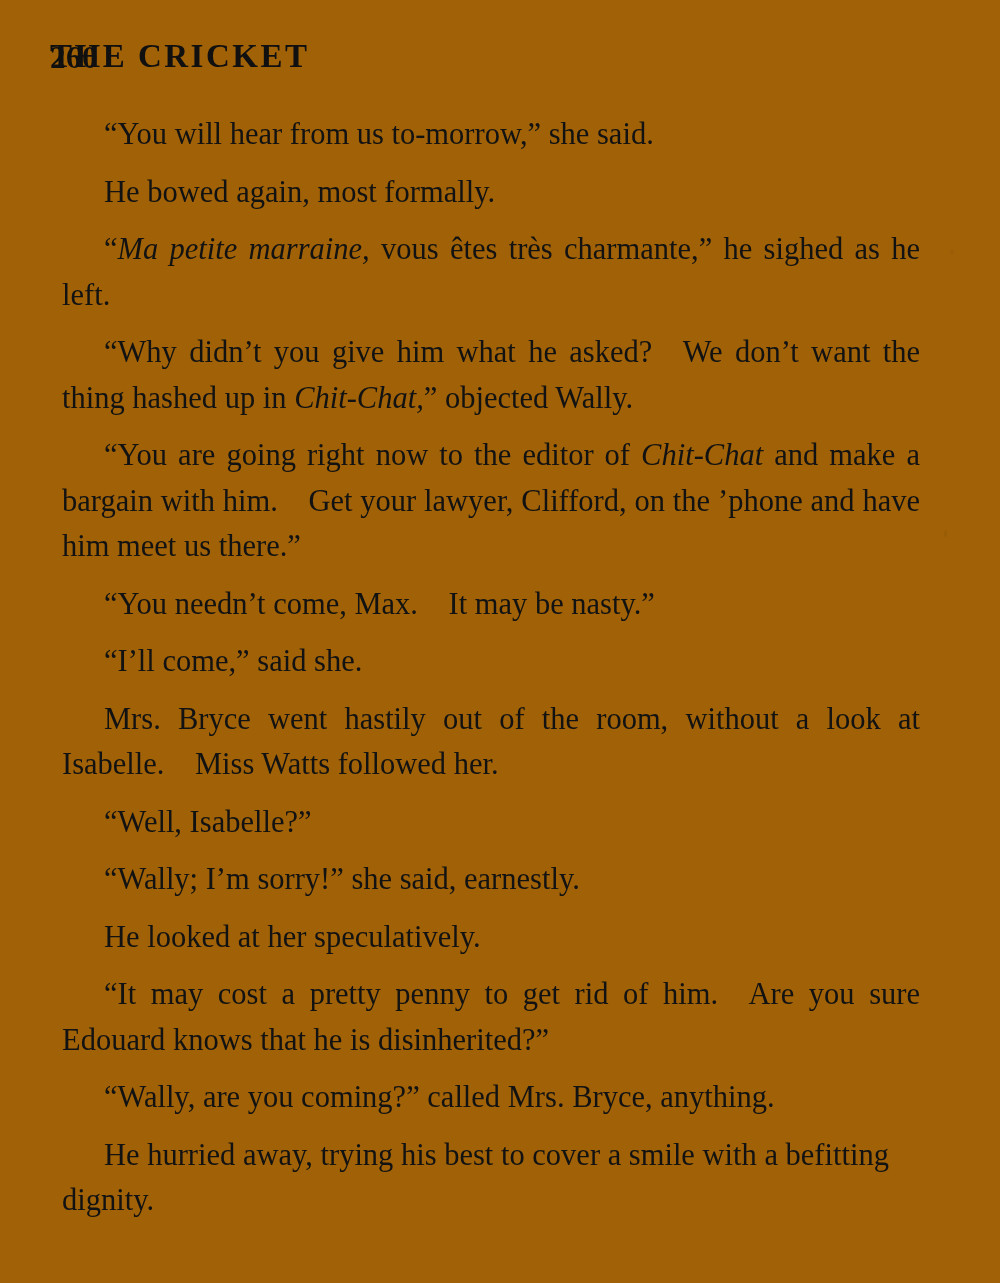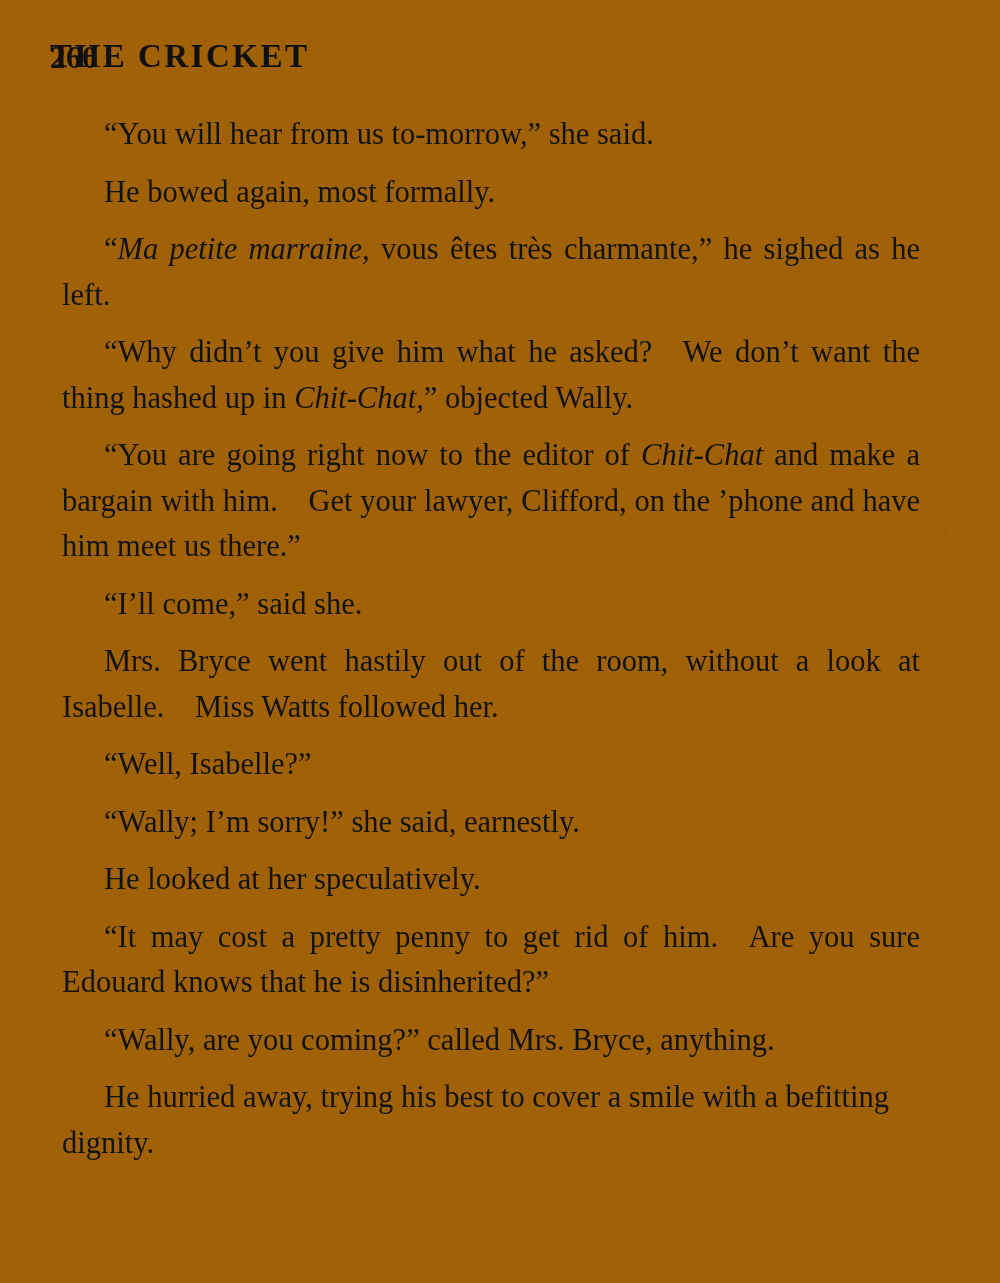--- a/index.html
+++ b/index.html
@@ -85,20 +85,21 @@
     <span class="folio">260</span>
     <span class="running-title">THE  CRICKET</span>
   </div>
 
   <div class="body-text" id="body-text">
       <p class="para"><span>“You will hear from us to-morrow,” she said.</span></p>
       <p class="para"><span>He bowed again, most formally.</span></p>
       <p class="para"><span>“</span><i>Ma petite marraine,</i><span> vous êtes très charmante,” he sighed as he left.</span></p>
       <p class="para"><span>“Why didn’t you give him what he asked? We don’t want the thing hashed up in </span><i>Chit-Chat,</i><span>” objected Wally.</span></p>
       <p class="para"><span>“You are going right now to the editor of </span><i>Chit-Chat</i><span> and make a bargain with him. Get your lawyer, Clifford, on the ’phone and have him meet us there.”</span></p>
+      <p class="para"><span>“You needn’t come, Max. It may be nasty.”</span></p>
       <p class="para"><span>“I’ll come,” said she.</span></p>
       <p class="para"><span>Mrs. Bryce went hastily out of the room, without a look at Isabelle. Miss Watts followed her.</span></p>
       <p class="para"><span>“Well, Isabelle?”</span></p>
       <p class="para"><span>“Wally;  I’m sorry!” she said, earnestly.</span></p>
       <p class="para"><span>He looked at her speculatively.</span></p>
       <p class="para"><span>“It may cost a pretty penny to get rid of him. Are you sure Edouard knows that he is disinherited?”</span></p>
       <p class="para"><span>“Wally, are you coming?” called Mrs. Bryce, anything.</span></p>
       <p class="para"><span>He hurried away, trying his best to cover a smile with a befitting dignity.</span></p>
     </div>
 

